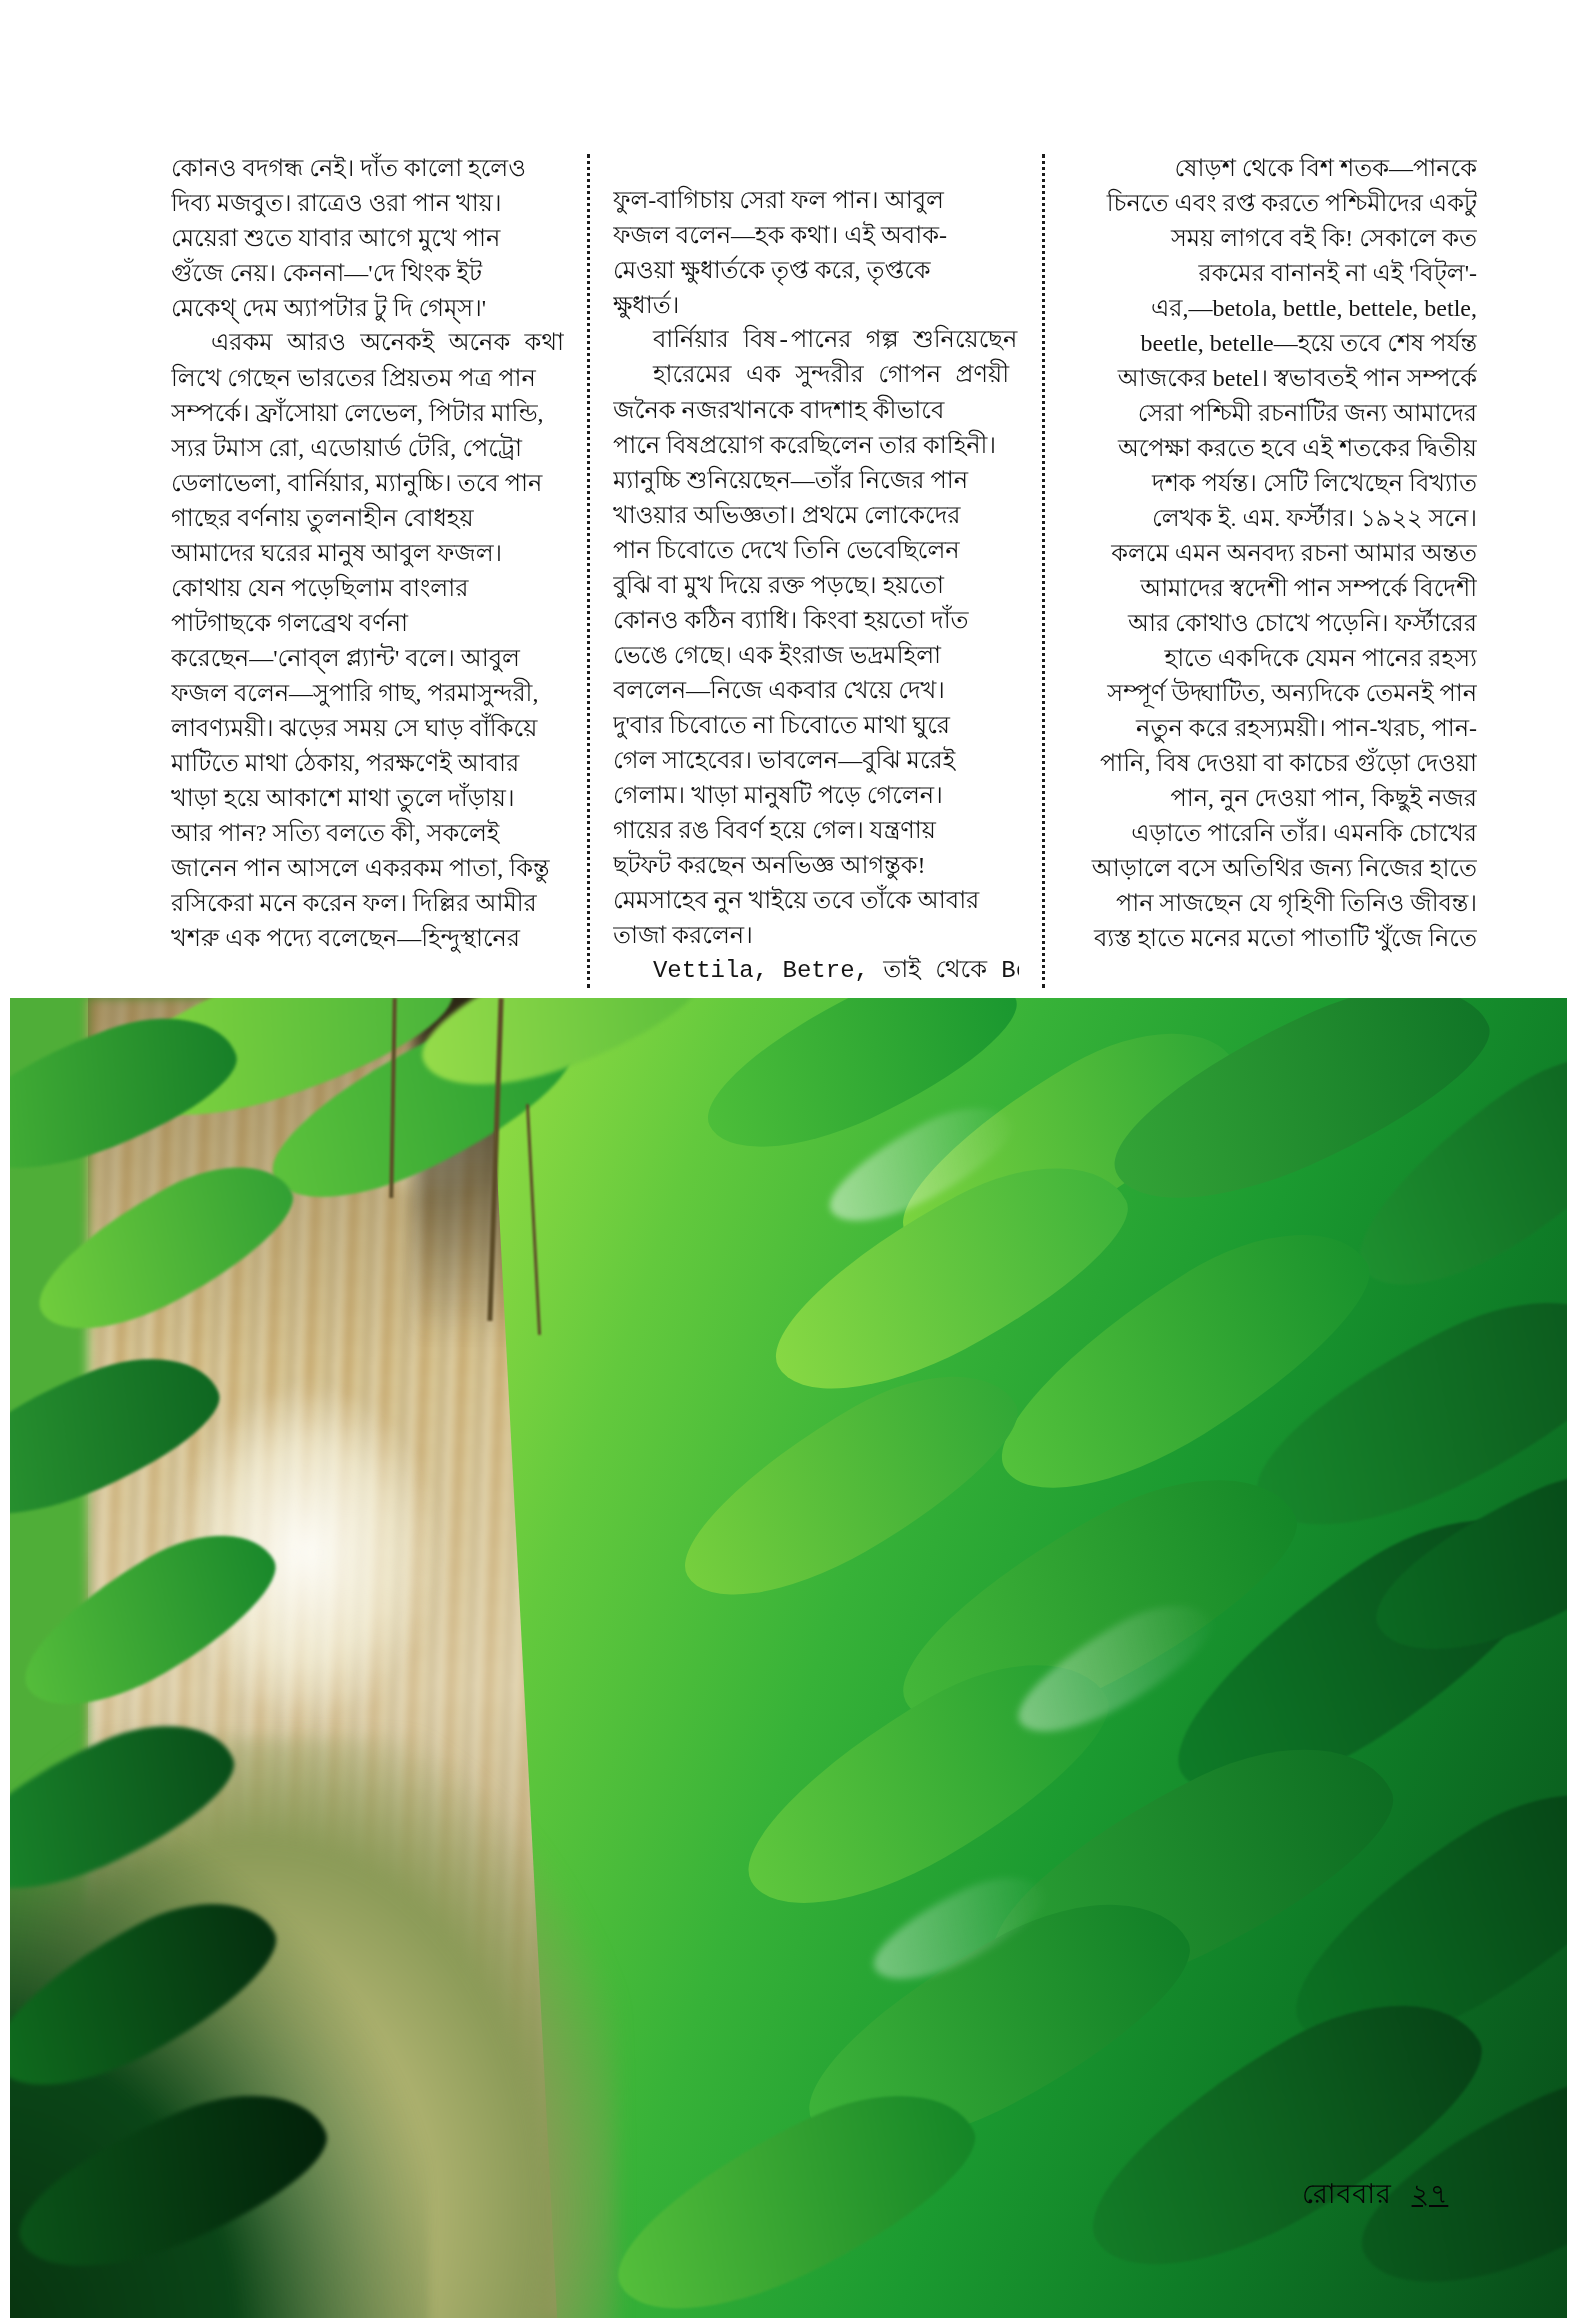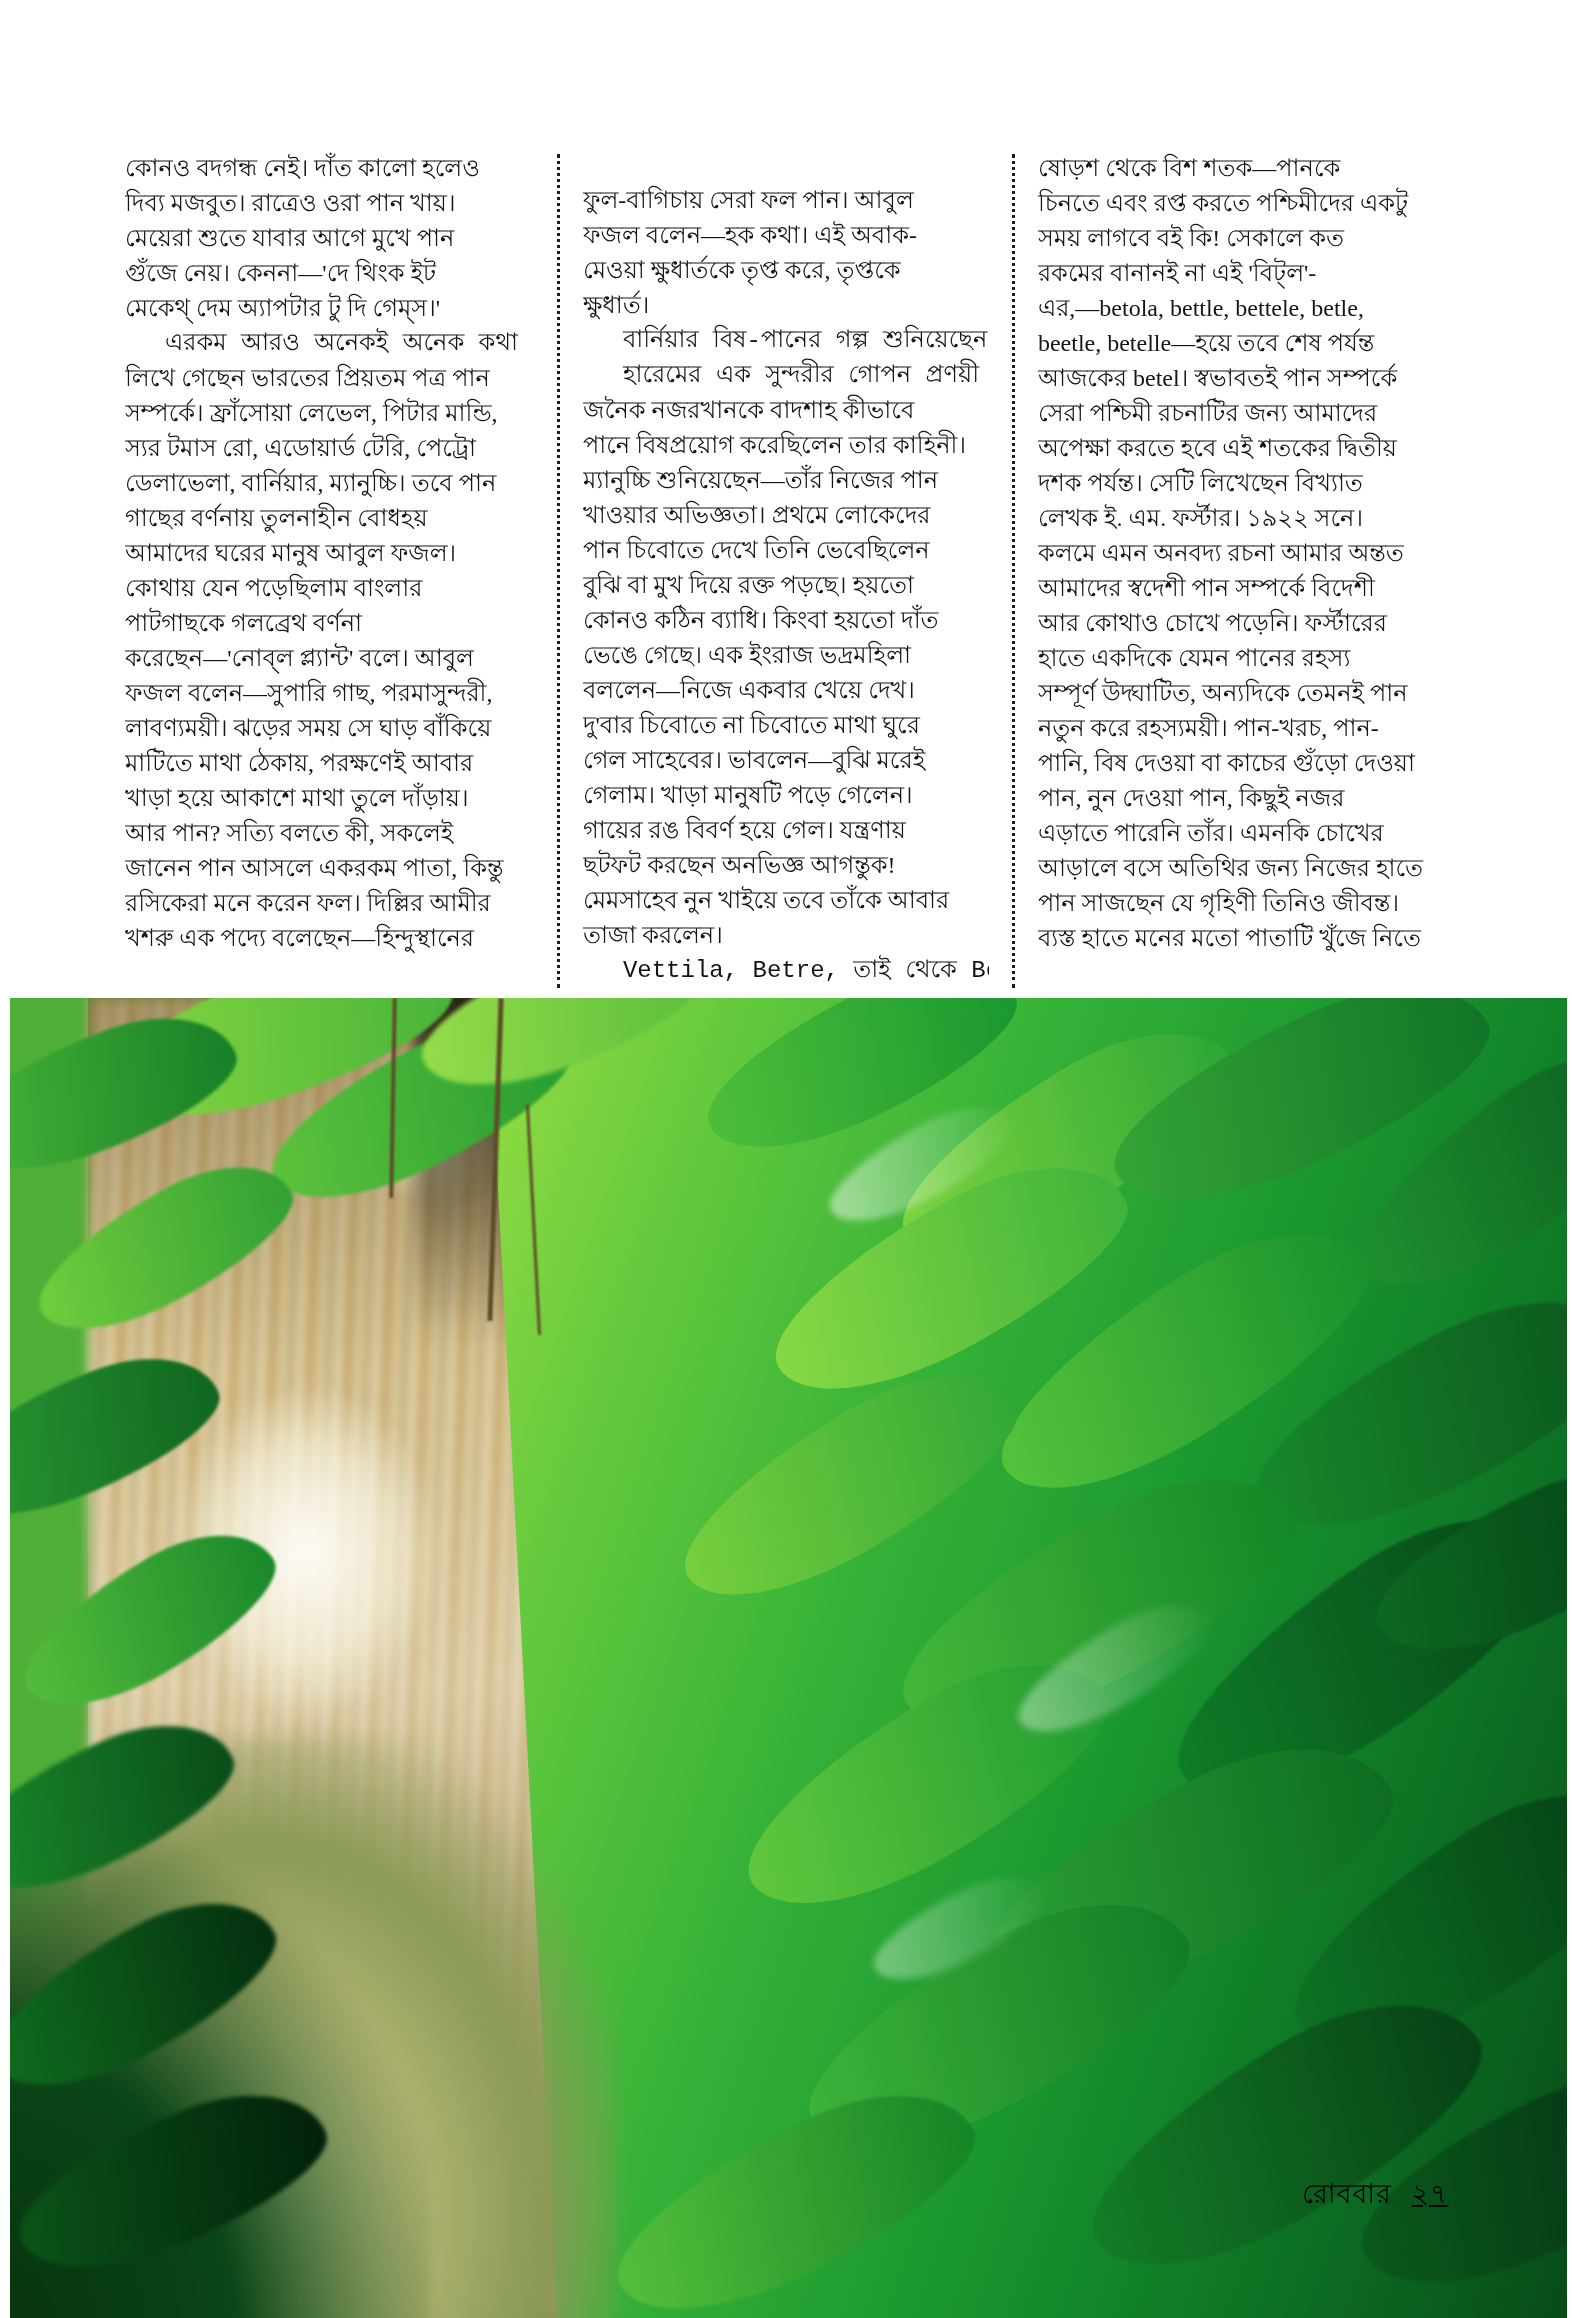--- a/index.html
+++ b/index.html
@@ -9,23 +9,23 @@
     overflow:hidden;
   }
   .page{position:absolute;inset:0;}
 
   
   .article{
     position:absolute;left:125px;top:151px;width:1352px;
     display:flex;align-items:stretch;
   }
   .col{font-size:24px;line-height:35px;color:#151515;}
-  .col-1{width:420px;}
+  .col-1{width:420px;margin-left:46px;}
   .col-2{width:406px;margin-top:32px;}
-  .col-3{width:451px;}
+  .col-3{width:451px;text-align:right;}
   .sep{
     width:0;border-left:3.1px dotted #1b1b1b;
     margin:3.1px 23px 0 23px;
   }
   .line{white-space:nowrap;overflow:hidden;}
   .line.indent{text-indent:40px;font-family:Liberation Mono, monospace;}
 
   
   .photo{
     position:absolute;left:10px;top:998px;width:1557px;height:1320px;

